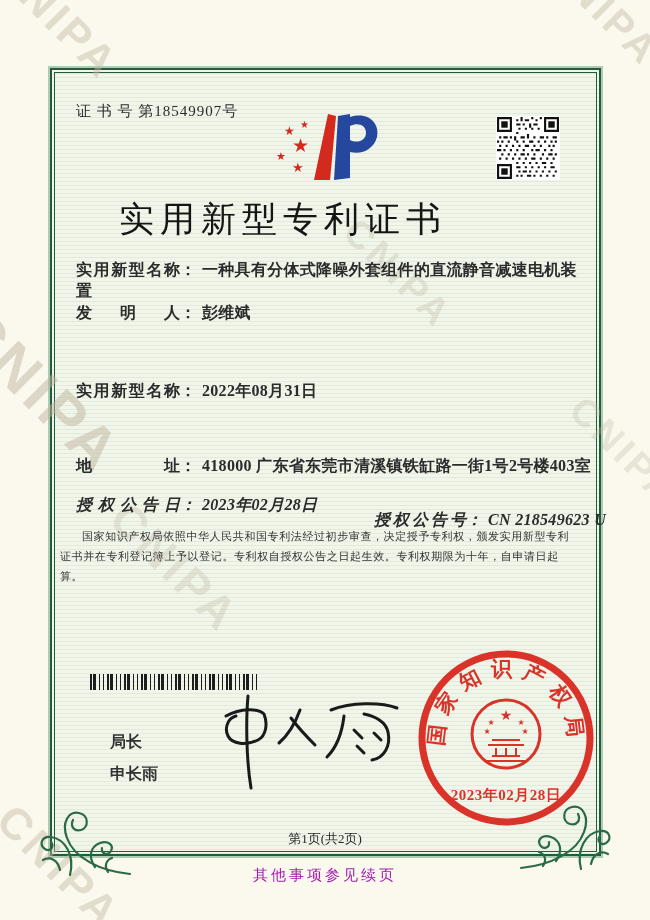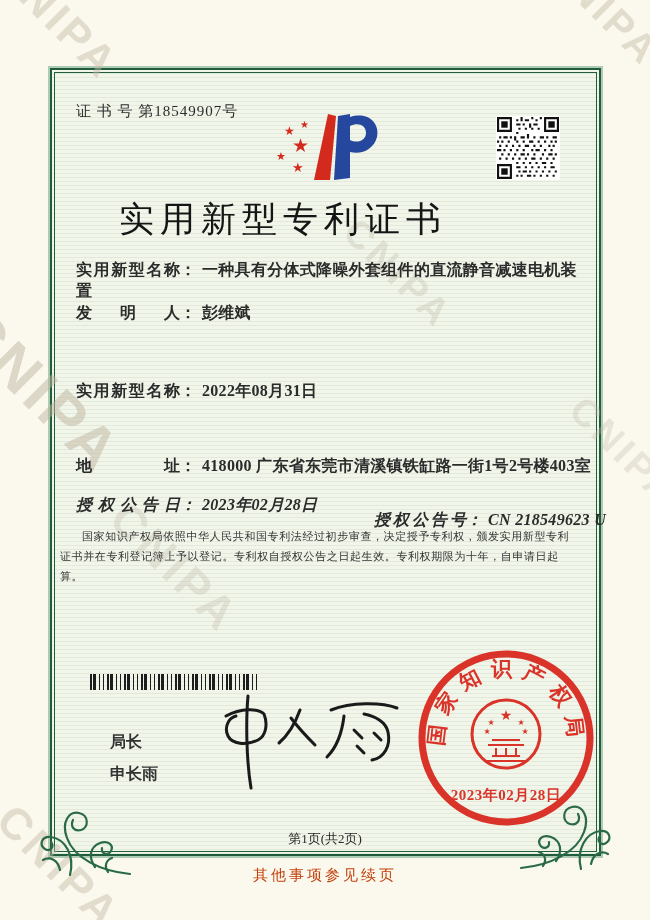--- a/index.html
+++ b/index.html
@@ -44,21 +44,21 @@
             transparent 6px 9px,#1d1d1d 9px 10px,transparent 10px 13px,#1d1d1d 13px 14px,transparent 14px 17px);}
 
   .officer{position:absolute; left:90px; top:726px; font-family:"Liberation Sans", sans-serif;
            font-weight:700; font-size:16px; color:#333; line-height:32px;margin-left:20px;}
   .sig{position:absolute; left:196px; top:688px;}
 
   .seal{position:absolute; left:416px; top:648px; opacity:0.93;}
 
   .pagenum{position:absolute; left:0; top:830px; width:650px; text-align:center; font-size:13px; color:#2b2b2b;}
   .note{position:absolute; left:0; top:866px; width:650px; text-align:center; font-size:15px;
-        color:#c2410c; letter-spacing:3px;}
+        color:#a21caf; letter-spacing:3px;}
 
   .flourish{position:absolute; z-index:4;}
   .flourish.br{transform:scaleX(-1);}
 </style>
 </head>
 <body>
 
 <div id="page">
 
   <span class="wm" style="left:-20px;top:-8px;font-size:44px;">CNIPA</span>

